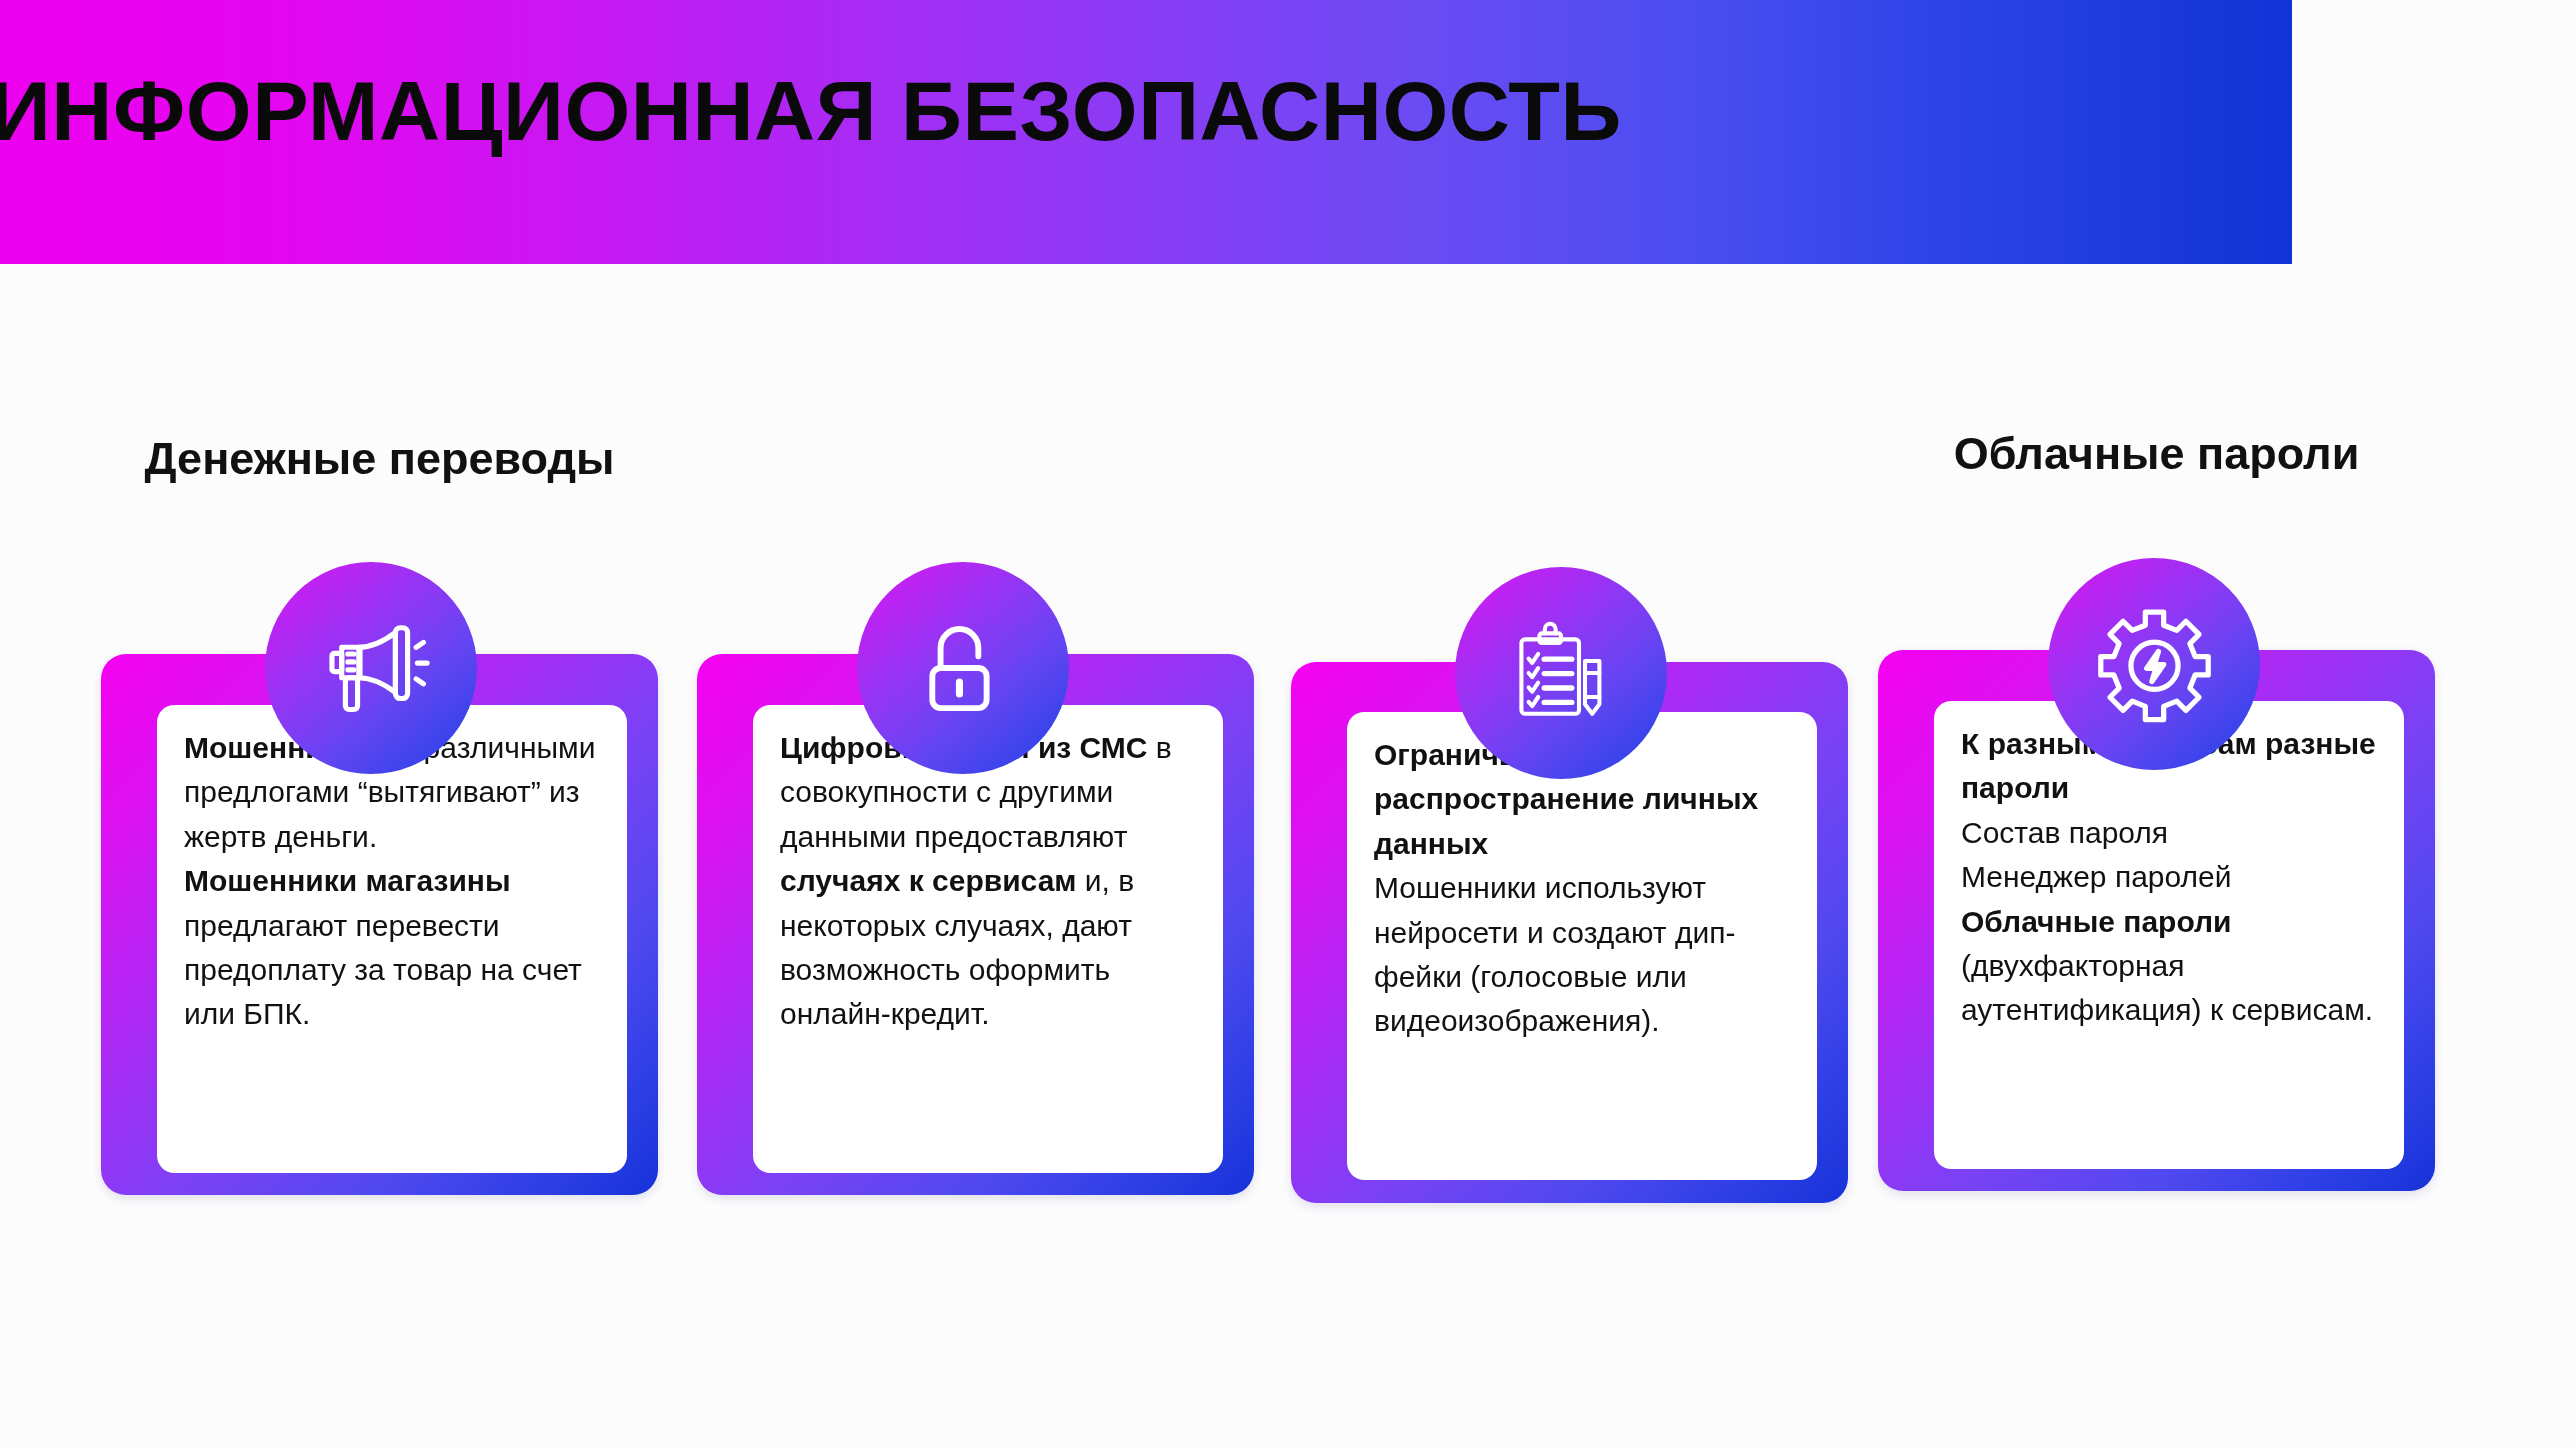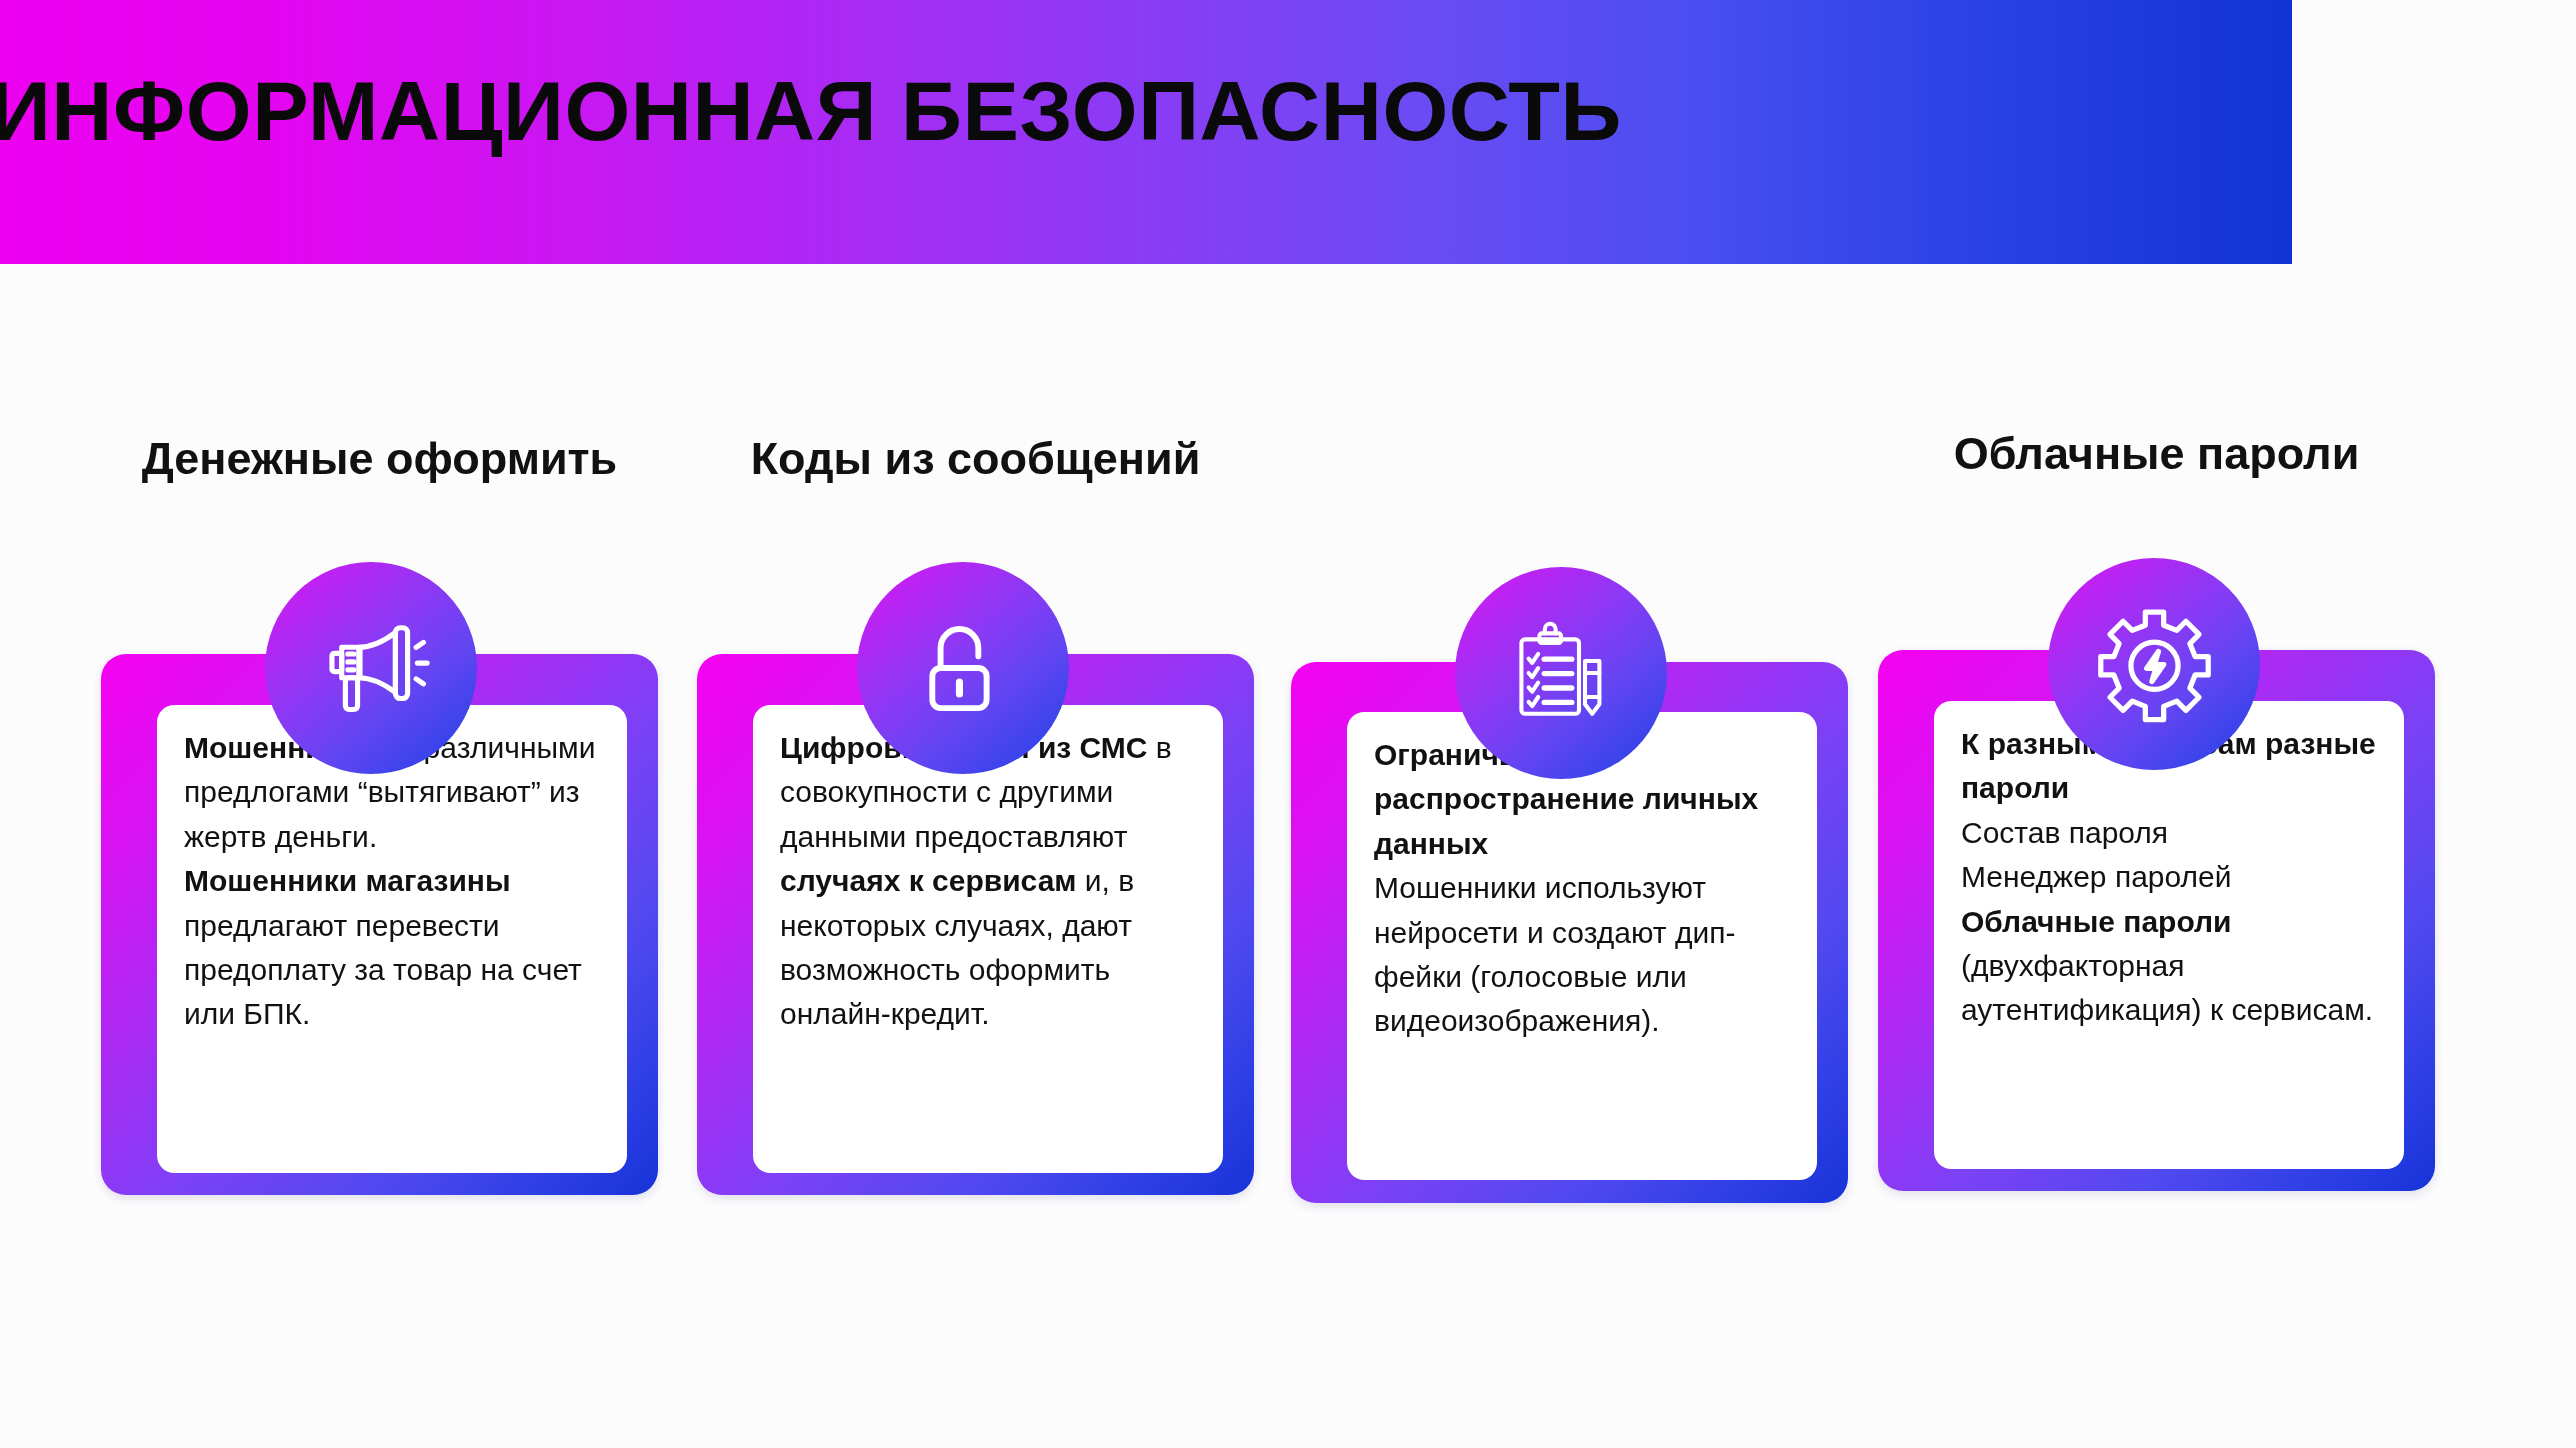--- a/index.html
+++ b/index.html
@@ -167,21 +167,21 @@
 </head>
 <body>
 
 <div class="header-band">
   <div class="header-title">ИНФОРМАЦИОННАЯ БЕЗОПАСНОСТЬ</div>
 </div>
 
 <div class="cards-row">
 
   <div class="card card-1">
-    <div class="card-heading">Денежные оформить</div>
+    <div class="card-heading">Денежные переводы</div>
 
     <div class="card-frame"></div>
 
     <div class="icon-circle">
       <svg width="122" height="122" viewBox="0 0 100 100" fill="none" stroke="#ffffff" stroke-width="4.2" stroke-linecap="round" stroke-linejoin="round">
 
         <path d="M40 33 C52 33 62 27 70 21 L70 70 C62 64 52 58 40 58 Z"></path>
 
         <rect x="70" y="17" width="10" height="58" rx="4"></rect>
 
@@ -200,21 +200,20 @@
         <line x1="87" y1="59" x2="93" y2="63"></line>
       </svg>
     </div>
 
     <div class="card-panel">
       <div class="card-body"><b>Мошенники</b> под различными предлогами “вытягивают” из жертв деньги.<br><b>Мошенники магазины</b> предлагают перевести предоплату за товар на счет или БПК.</div>
     </div>
   </div>
 
   <div class="card card-2">
-    <div class="card-heading">Коды из сообщений</div>
 
     <div class="card-frame"></div>
 
     <div class="icon-circle">
       <svg width="118" height="118" viewBox="0 0 100 100" fill="none" stroke="#ffffff" stroke-width="5" stroke-linecap="round" stroke-linejoin="round">
 
         <path d="M31 50 L31 33 A16 16 0 0 1 63 33 L63 40"></path>
 
         <rect x="24" y="50" width="46" height="34" rx="7"></rect>
 

